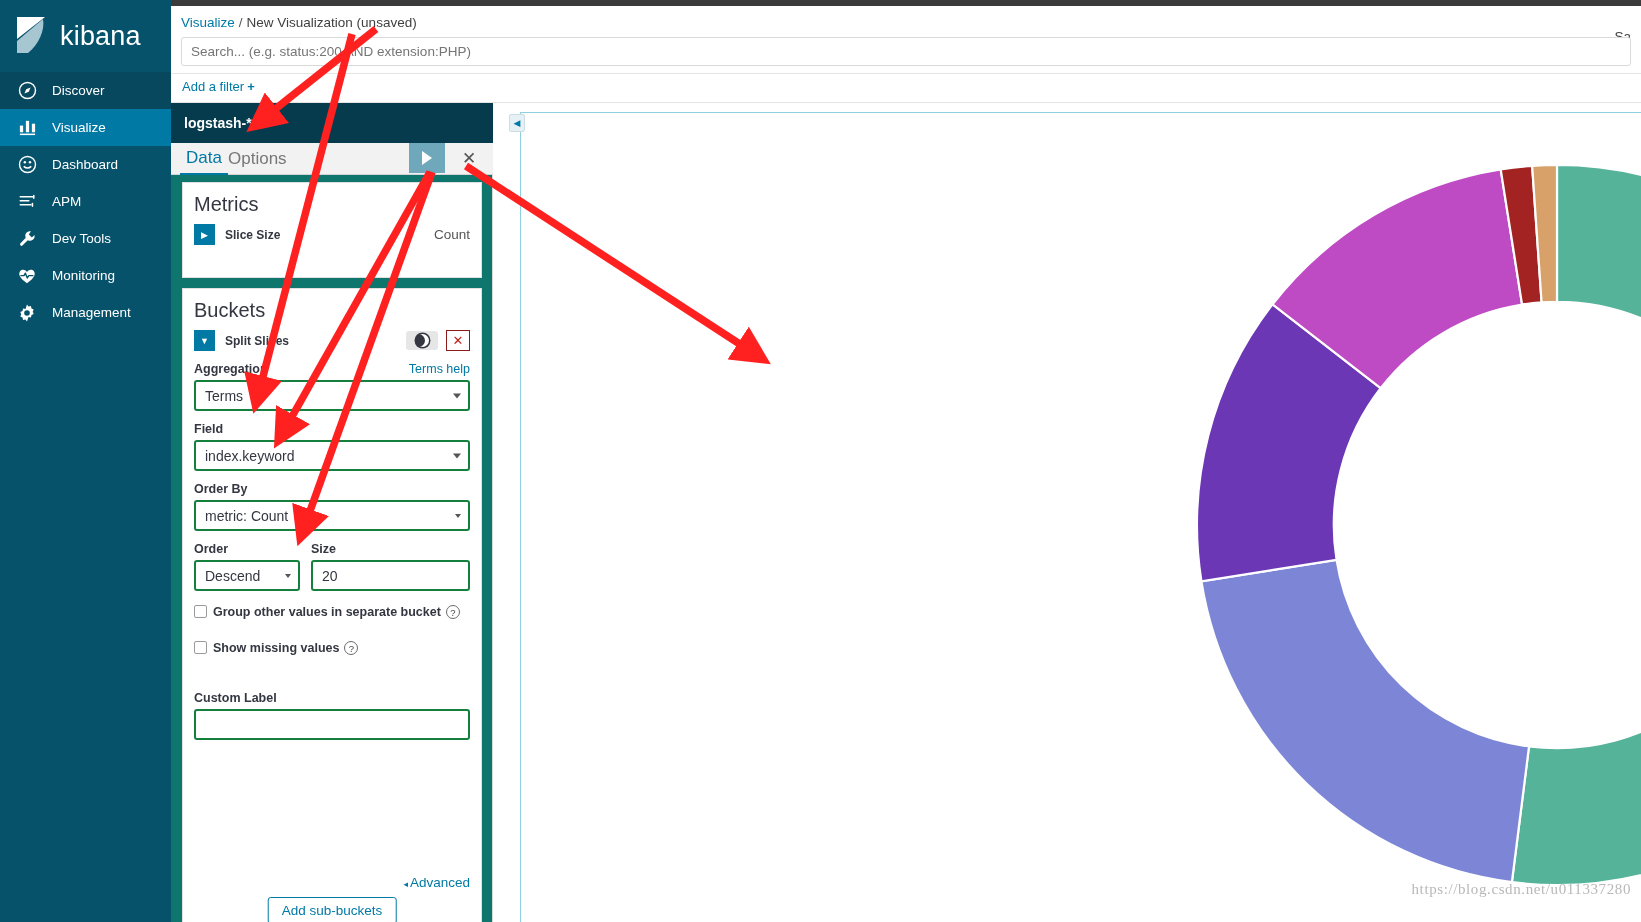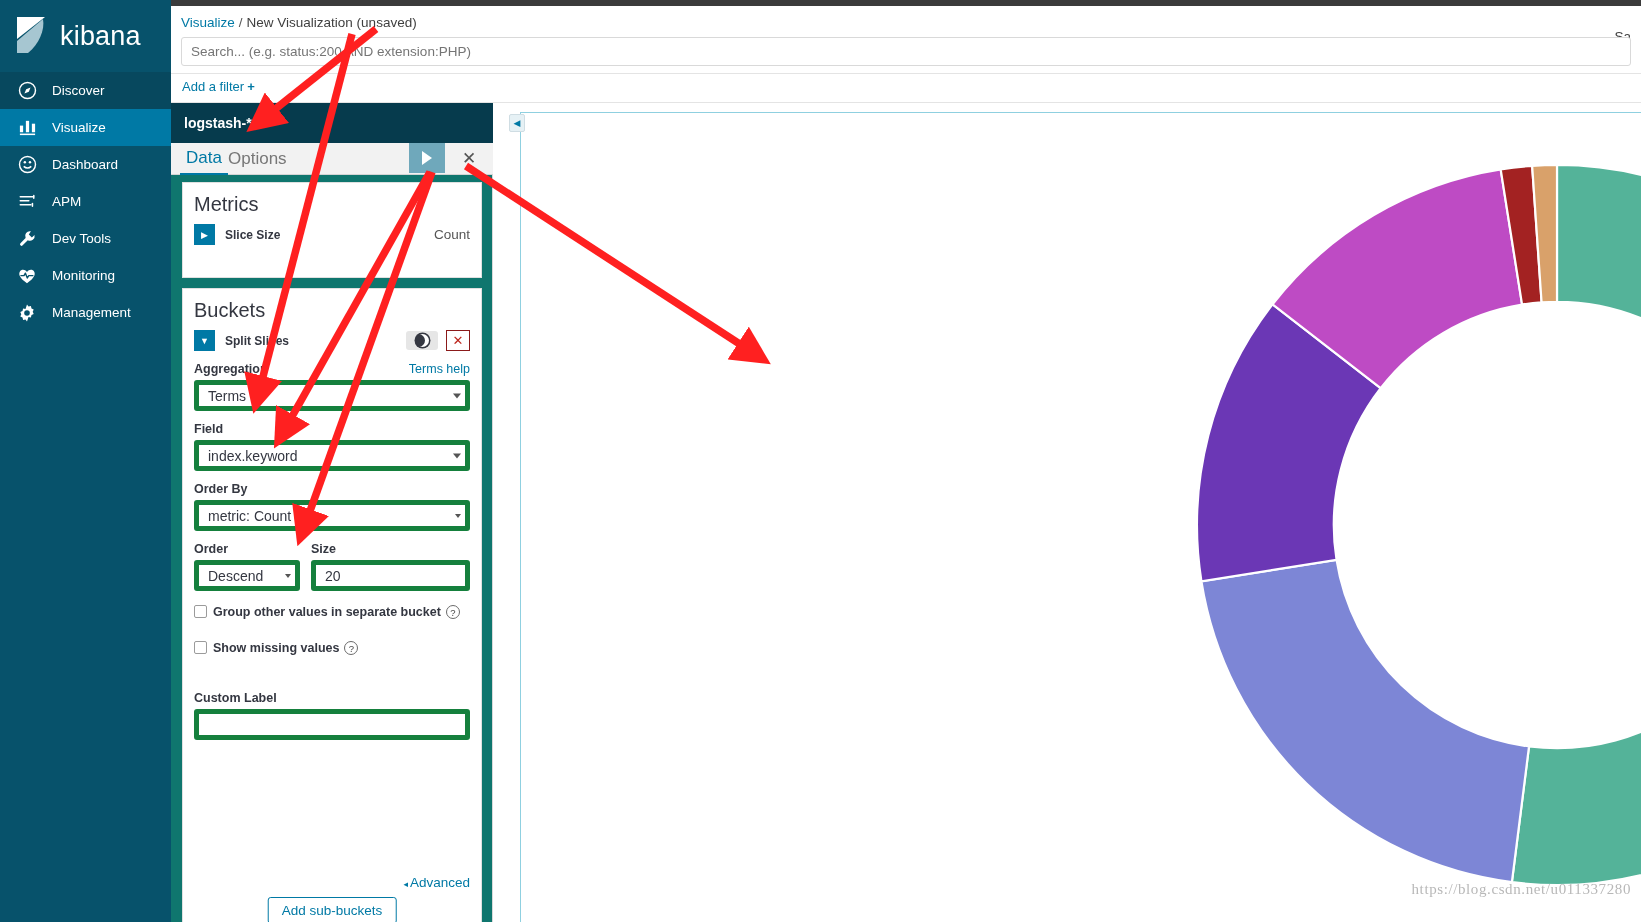--- a/index.html
+++ b/index.html
@@ -149,21 +149,21 @@
   .fld { padding: 0 11px; margin-top: 11px; position: relative; }
   .fld-label {
     font-size: 12.5px; font-weight: 700; color: #343741; margin-bottom: 4px;
     display: block;
   }
   .help-link {
     position: absolute; right: 11px; top: 0; font-size: 12.5px; color: #0079a5;
     cursor: pointer;
   }
   .sel, .txt {
-    width: 100%; height: 31px; border: 5px solid #15803d; border-radius: 3px;
+    width: 100%; height: 31px; border: 2px solid #15803d; border-radius: 3px;
     background: #ffffff; font-size: 14px; color: #343741; padding: 0 24px 0 9px;
     font-family: "Liberation Sans", sans-serif; outline: none;
     appearance: none; -webkit-appearance: none; cursor: pointer;
   }
   .sel-wrap { position: relative; }
   .caret {
     position: absolute; right: 9px; top: 50%; transform: translateY(-50%);
     width: 0; height: 0; border-left: 4px solid transparent;
     border-right: 4px solid transparent; border-top: 5px solid #555;
     pointer-events: none;

